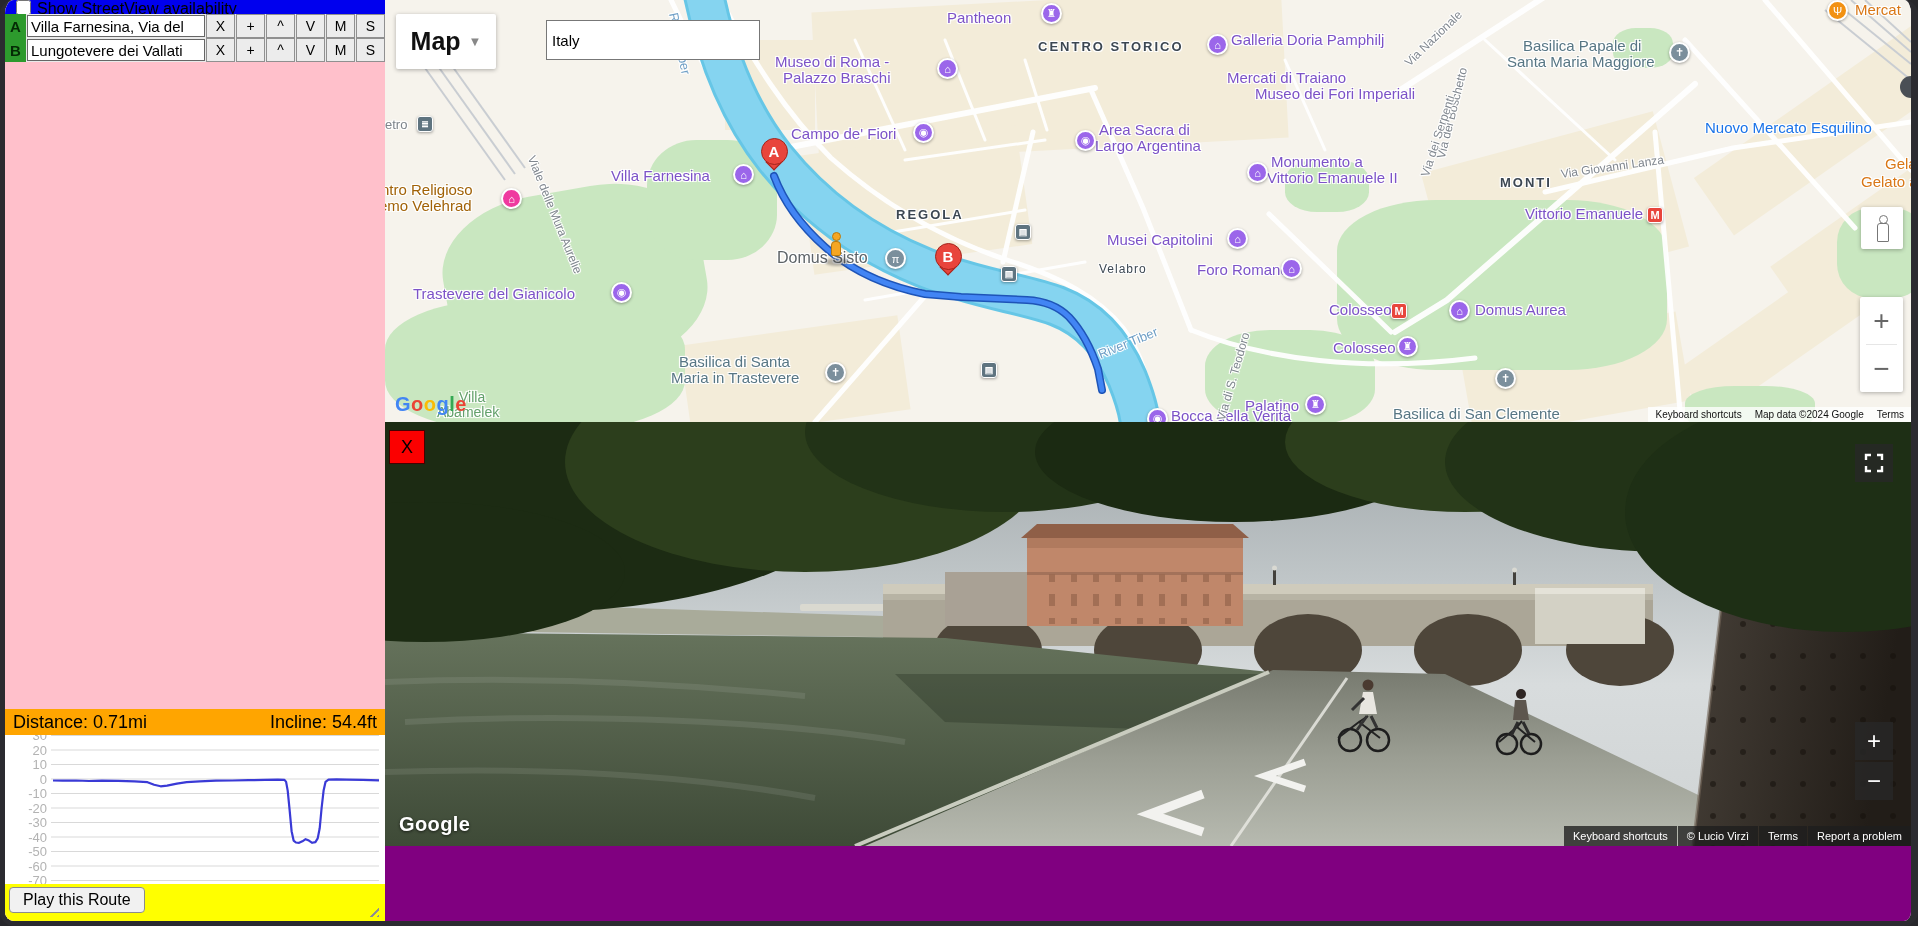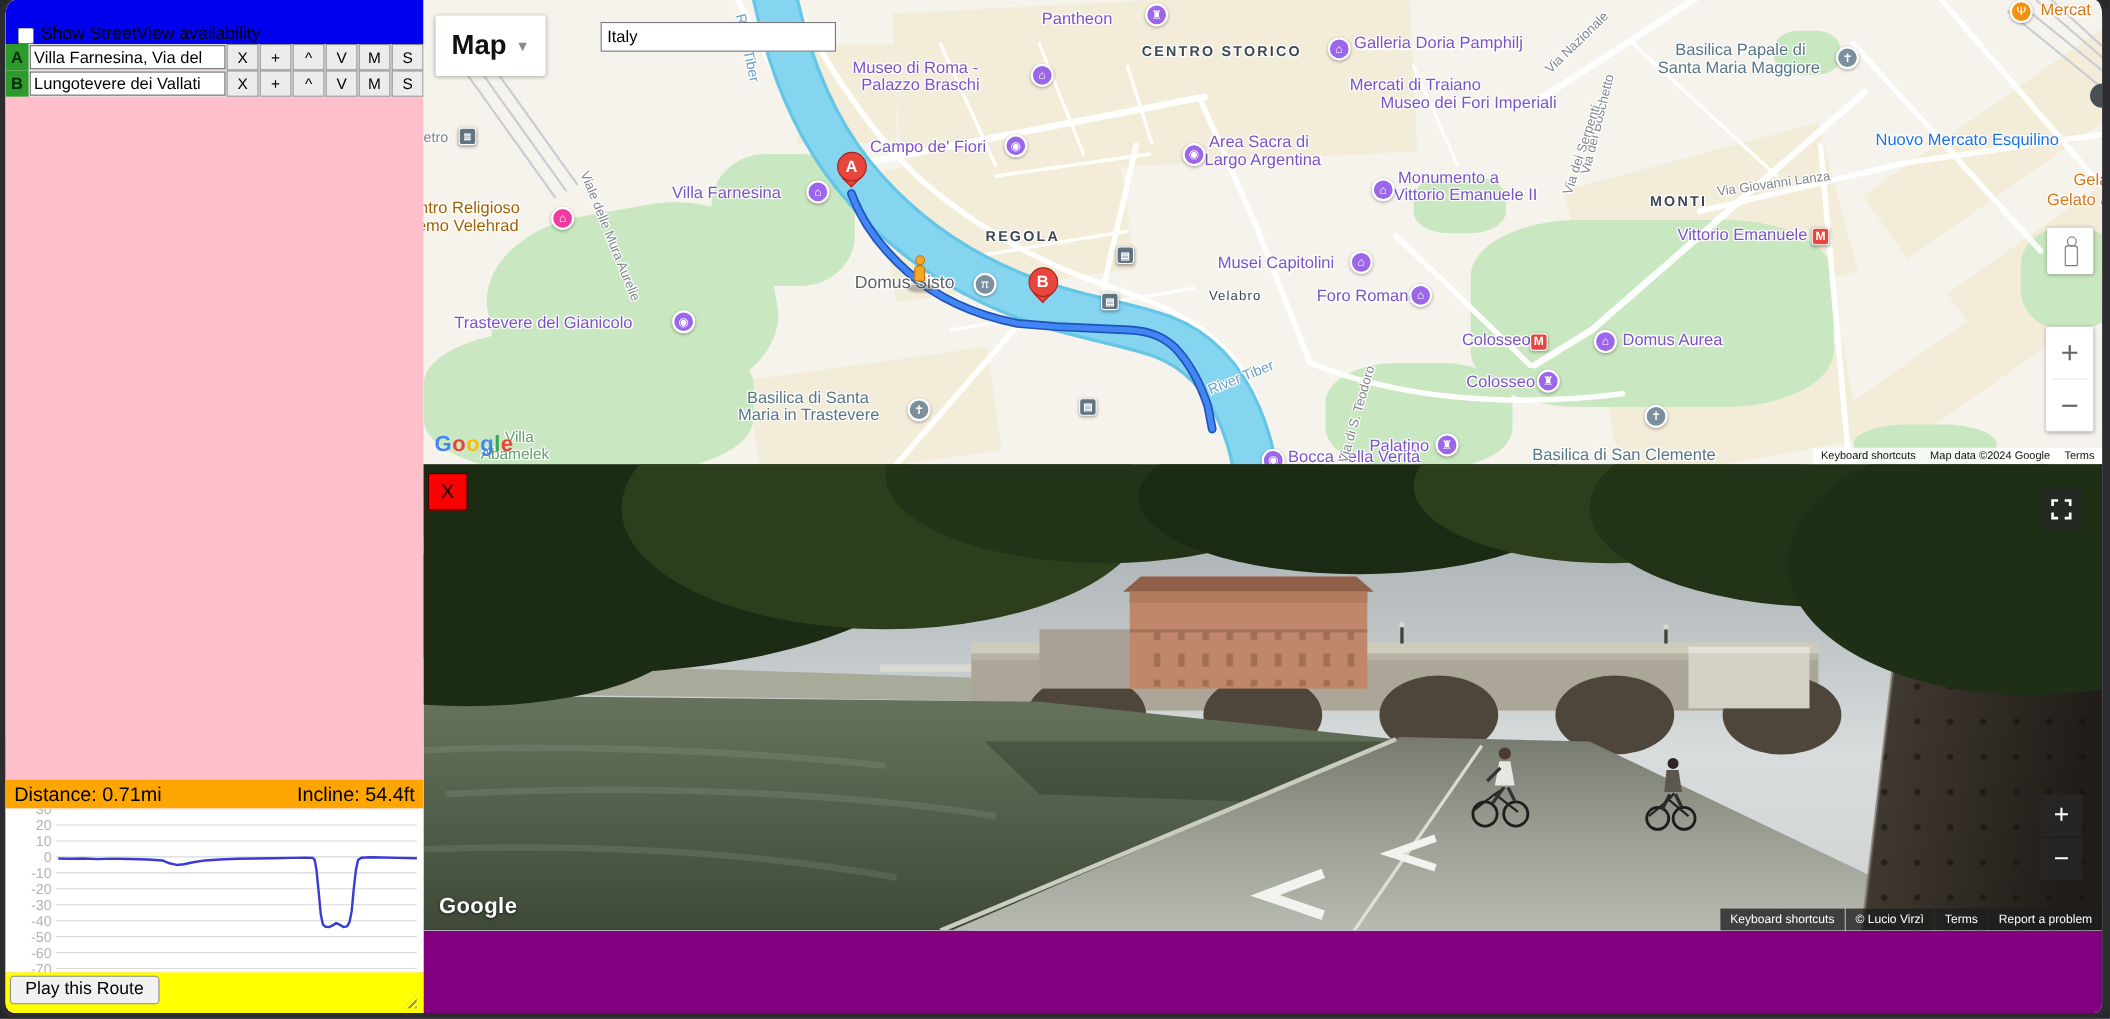--- a/index.html
+++ b/index.html
@@ -17,21 +17,21 @@
   
   .main { flex:1; display:flex; min-height:0; }
   .left-panel { width:380px; flex:0 0 380px; display:flex; flex-direction:column; background:#ffc0cb; }
   .right-col { flex:1; display:flex; flex-direction:column; min-width:0; }
   
   .blue-block { background:#0000ee; }
   .row2 { height:26px; display:flex; align-items:center; padding-left:8px; gap:8px; }
   .opt-btn { font-size:15px; background:#f0efed; border:1px solid #8f8f8f; border-radius:3px;
              padding:2px 10px; color:#000; }
   .opt-btn.disabled { background:#4646e0; color:#9a9ae8; border-color:#8888cc; }
-  .sv-toggle-row { height:40px; display:flex; align-items:flex-end; padding-left:11px; gap:6px; }
+  .sv-toggle-row { height:14px; display:flex; align-items:flex-start; padding-left:11px; gap:6px; }
   .sv-check { width:15px; height:15px; accent-color:#fff; }
   .sv-toggle-label { font-size:16px; color:#000; }
   .wp-row { height:24px; display:flex; align-items:stretch; background:#e9e9e9; }
   .wp-letter { width:21px; background:#2d9a2d; color:#052b05; font-size:15px; font-weight:bold;
                display:flex; align-items:center; justify-content:center; }
   .wp-input { flex:1; min-width:0; border:1px solid #666; font-size:15px; padding:0 3px; margin:1px 0 1px 1px; }
   .wp-btn { width:29px; border:1px solid #909090; background:#ececec; font-size:14px; color:#000; margin-left:1px; }
   .pink-panel { flex:1; background:#ffc0cb; }
   .stats-bar { height:26px; background:#ffa500; display:flex; justify-content:space-between; align-items:center;
                padding:0 8px; font-size:18px; color:#000;margin-top:37px; }
@@ -85,21 +85,21 @@
                 transform:rotate(45deg); z-index:1; }
   .pegman-map { position:absolute; width:14px; height:30px; z-index:6; }
   .pegman-map .ph { width:9px; height:9px; border-radius:50%; background:#f5a623; border:1px solid #b87a10; margin:0 auto; }
   .pegman-map .pb { width:10px; height:15px; border-radius:4px 4px 2px 2px; background:#f5a623; border:1px solid #b87a10; margin:0 auto; }
   .pegman-map .psh { position:absolute; left:-4px; bottom:-4px; width:24px; height:8px; border-radius:50%;
                      background:rgba(60,60,60,.35); filter:blur(1px); z-index:-1; }
   .map-type { position:absolute; left:11px; top:14px; width:100px; height:55px; background:#fff; border-radius:2px;
               box-shadow:0 1px 4px rgba(0,0,0,.3); display:flex; align-items:center; justify-content:center;
               gap:8px; font-size:25px; font-weight:bold; color:#111; z-index:10; }
   .map-type .caret { font-size:13px; color:#888; }
-  .map-search { position:absolute; left:161px; top:20px; width:214px; height:27px; border:1px solid #777;
+  .map-search { position:absolute; left:161px; top:20px; width:214px; height:40px; border:1px solid #777;
                 font-size:15px; padding:0 5px; z-index:10; background:#fff; }
   .pegman-ctl { position:absolute; right:8px; top:207px; width:42px; height:42px; background:#fff; border-radius:2px;
                 box-shadow:0 1px 4px rgba(0,0,0,.3); z-index:10; display:flex; align-items:center; justify-content:center; }
   .peg-fig { width:12px; height:26px; position:relative; }
   .peg-fig::before { content:""; position:absolute; top:0; left:2.5px; width:7px; height:7px; border-radius:50%;
                      border:1.6px solid #777; }
   .peg-fig::after { content:""; position:absolute; top:8px; left:1px; width:10px; height:17px;
                     border:1.6px solid #777; border-radius:3px 3px 1px 1px; }
   .zoom-ctl { position:absolute; right:8px; top:297px; width:43px; height:95px; background:#fff; border-radius:2px;
               box-shadow:0 1px 4px rgba(0,0,0,.3); z-index:10; display:flex; flex-direction:column; }

